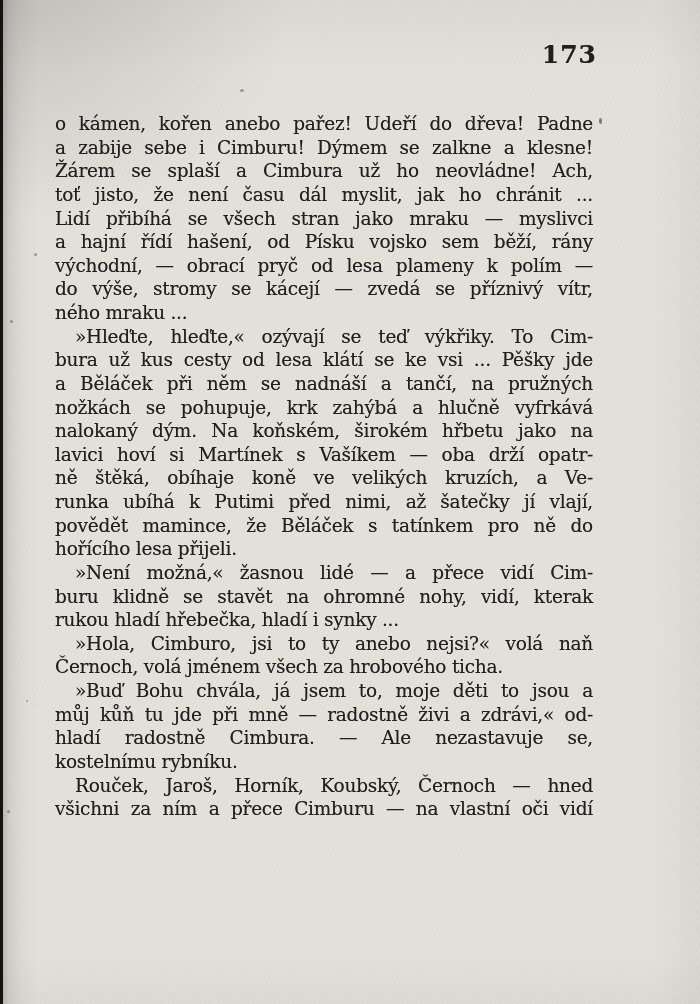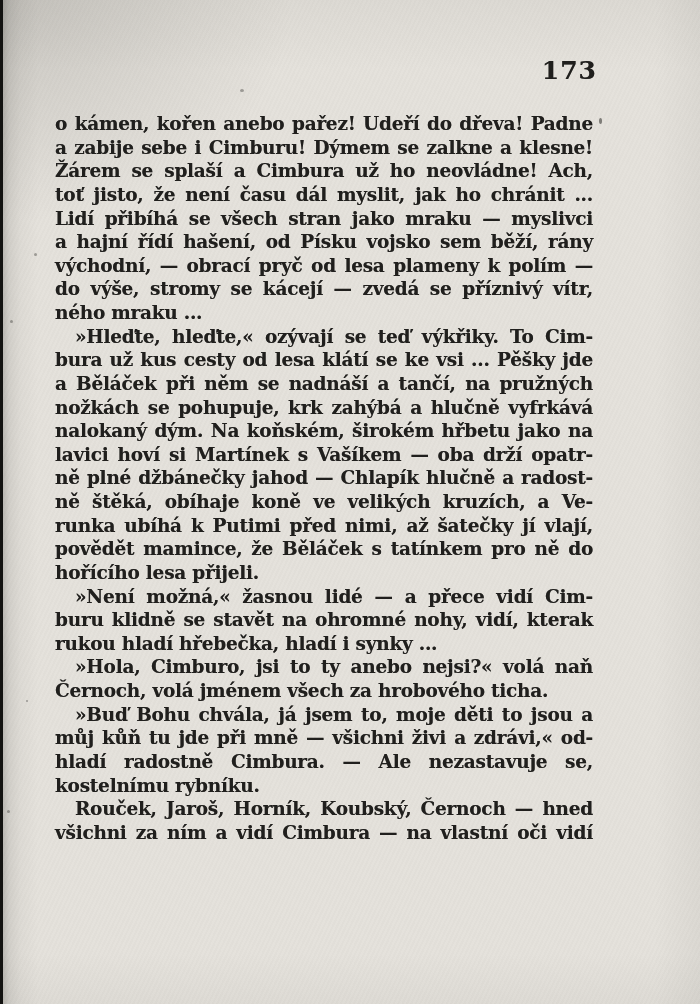--- a/index.html
+++ b/index.html
@@ -16,31 +16,31 @@
       linear-gradient(to bottom, rgba(110,109,102,0.07), rgba(0,0,0,0) 70px),
       linear-gradient(to top, rgba(110,109,102,0.06), rgba(0,0,0,0) 50px),
       repeating-linear-gradient(115deg, rgba(0,0,0,0.013) 0 2px, rgba(255,255,255,0.018) 2px 4px),
       #e4e1db;
   }
   .edge {
     position:absolute; left:0; top:0; width:3px; height:100%;
     background:#131311;
   }
   .pagenum {
-    position:absolute; top:56px; right:103px;
+    position:absolute; top:40px; right:103px;
     font-size:25px; font-weight:700; color:#201f1d;
     letter-spacing:1px;
     text-shadow:0 0 0.5px rgba(30,30,28,0.6);
   }
   .text-block {
     position:absolute; left:55px; top:112px; width:538px;
     color:#201f1d;
   }
   .line {
-    font-size:18.5px; font-weight:700;
+    font-size:18.5px; font-weight:400;
     letter-spacing:-0.25px;
     line-height:23.64px; height:23.64px;
     text-align:justify; text-align-last:justify;
     text-shadow:0 0 0.5px rgba(30,30,28,0.55);
   }
   .line.endline { text-align-last:left; }
   .line.indent { text-indent:20px; }
   .speck { position:absolute; border-radius:50%; background:rgba(25,25,22,0.35); }
   .speck.s1 { left:240px; top:89px;  width:4px; height:3px; }
   .speck.s2 { left:599px; top:118px; width:3px; height:6px; background:rgba(25,25,22,0.5); }
@@ -67,44 +67,43 @@
         <div class="line">do výše, stromy se kácejí — zvedá se příznivý vítr,</div>
         <div class="line endline">ného mraku ...</div>
       </div>
       <div>
         <div class="line indent">»Hleďte, hleďte,« ozývají se teď výkřiky. To Cim-</div>
         <div class="line">bura už kus cesty od lesa klátí se ke vsi ... Pěšky jde</div>
         <div class="line">a Běláček při něm se nadnáší a tančí, na pružných</div>
         <div class="line">nožkách se pohupuje, krk zahýbá a hlučně vyfrkává</div>
         <div class="line">nalokaný dým. Na koňském, širokém hřbetu jako na</div>
         <div class="line">lavici hoví si Martínek s Vašíkem — oba drží opatr-</div>
-        <div class="line">ně plné džbánečky jahod — Chlapík hlučně a radost-</div>
         <div class="line">ně štěká, obíhaje koně ve velikých kruzích, a Ve-</div>
         <div class="line">runka ubíhá k Putimi před nimi, až šatečky jí vlají,</div>
         <div class="line">povědět mamince, že Běláček s tatínkem pro ně do</div>
         <div class="line endline">hořícího lesa přijeli.</div>
       </div>
       <div>
         <div class="line indent">»Není možná,« žasnou lidé — a přece vidí Cim-</div>
         <div class="line">buru klidně se stavět na ohromné nohy, vidí, kterak</div>
         <div class="line endline">rukou hladí hřebečka, hladí i synky ...</div>
       </div>
       <div>
         <div class="line indent">»Hola, Cimburo, jsi to ty anebo nejsi?« volá naň</div>
         <div class="line endline">Černoch, volá jménem všech za hrobového ticha.</div>
       </div>
       <div>
         <div class="line indent">»Buď Bohu chvála, já jsem to, moje děti to jsou a</div>
-        <div class="line">můj kůň tu jde při mně — všichni živi a zdrávi,« od-</div>
+        <div class="line">můj kůň tu jde při mně — radostně živi a zdrávi,« od-</div>
         <div class="line">hladí radostně Cimbura. — Ale nezastavuje se,</div>
         <div class="line endline">kostelnímu rybníku.</div>
       </div>
       <div>
         <div class="line indent">Rouček, Jaroš, Horník, Koubský, Černoch — hned</div>
-        <div class="line">všichni za ním a vidí Cimbura — na vlastní oči vidí</div>
+        <div class="line">všichni za ním a přece Cimburu — na vlastní oči vidí</div>
       </div>
     </div>
   <div class="speck s1"></div>
   <div class="speck s2"></div>
   <div class="speck s3"></div>
   <div class="speck s4"></div>
   <div class="speck s5"></div>
   <div class="speck s6"></div>
 </div>
 

